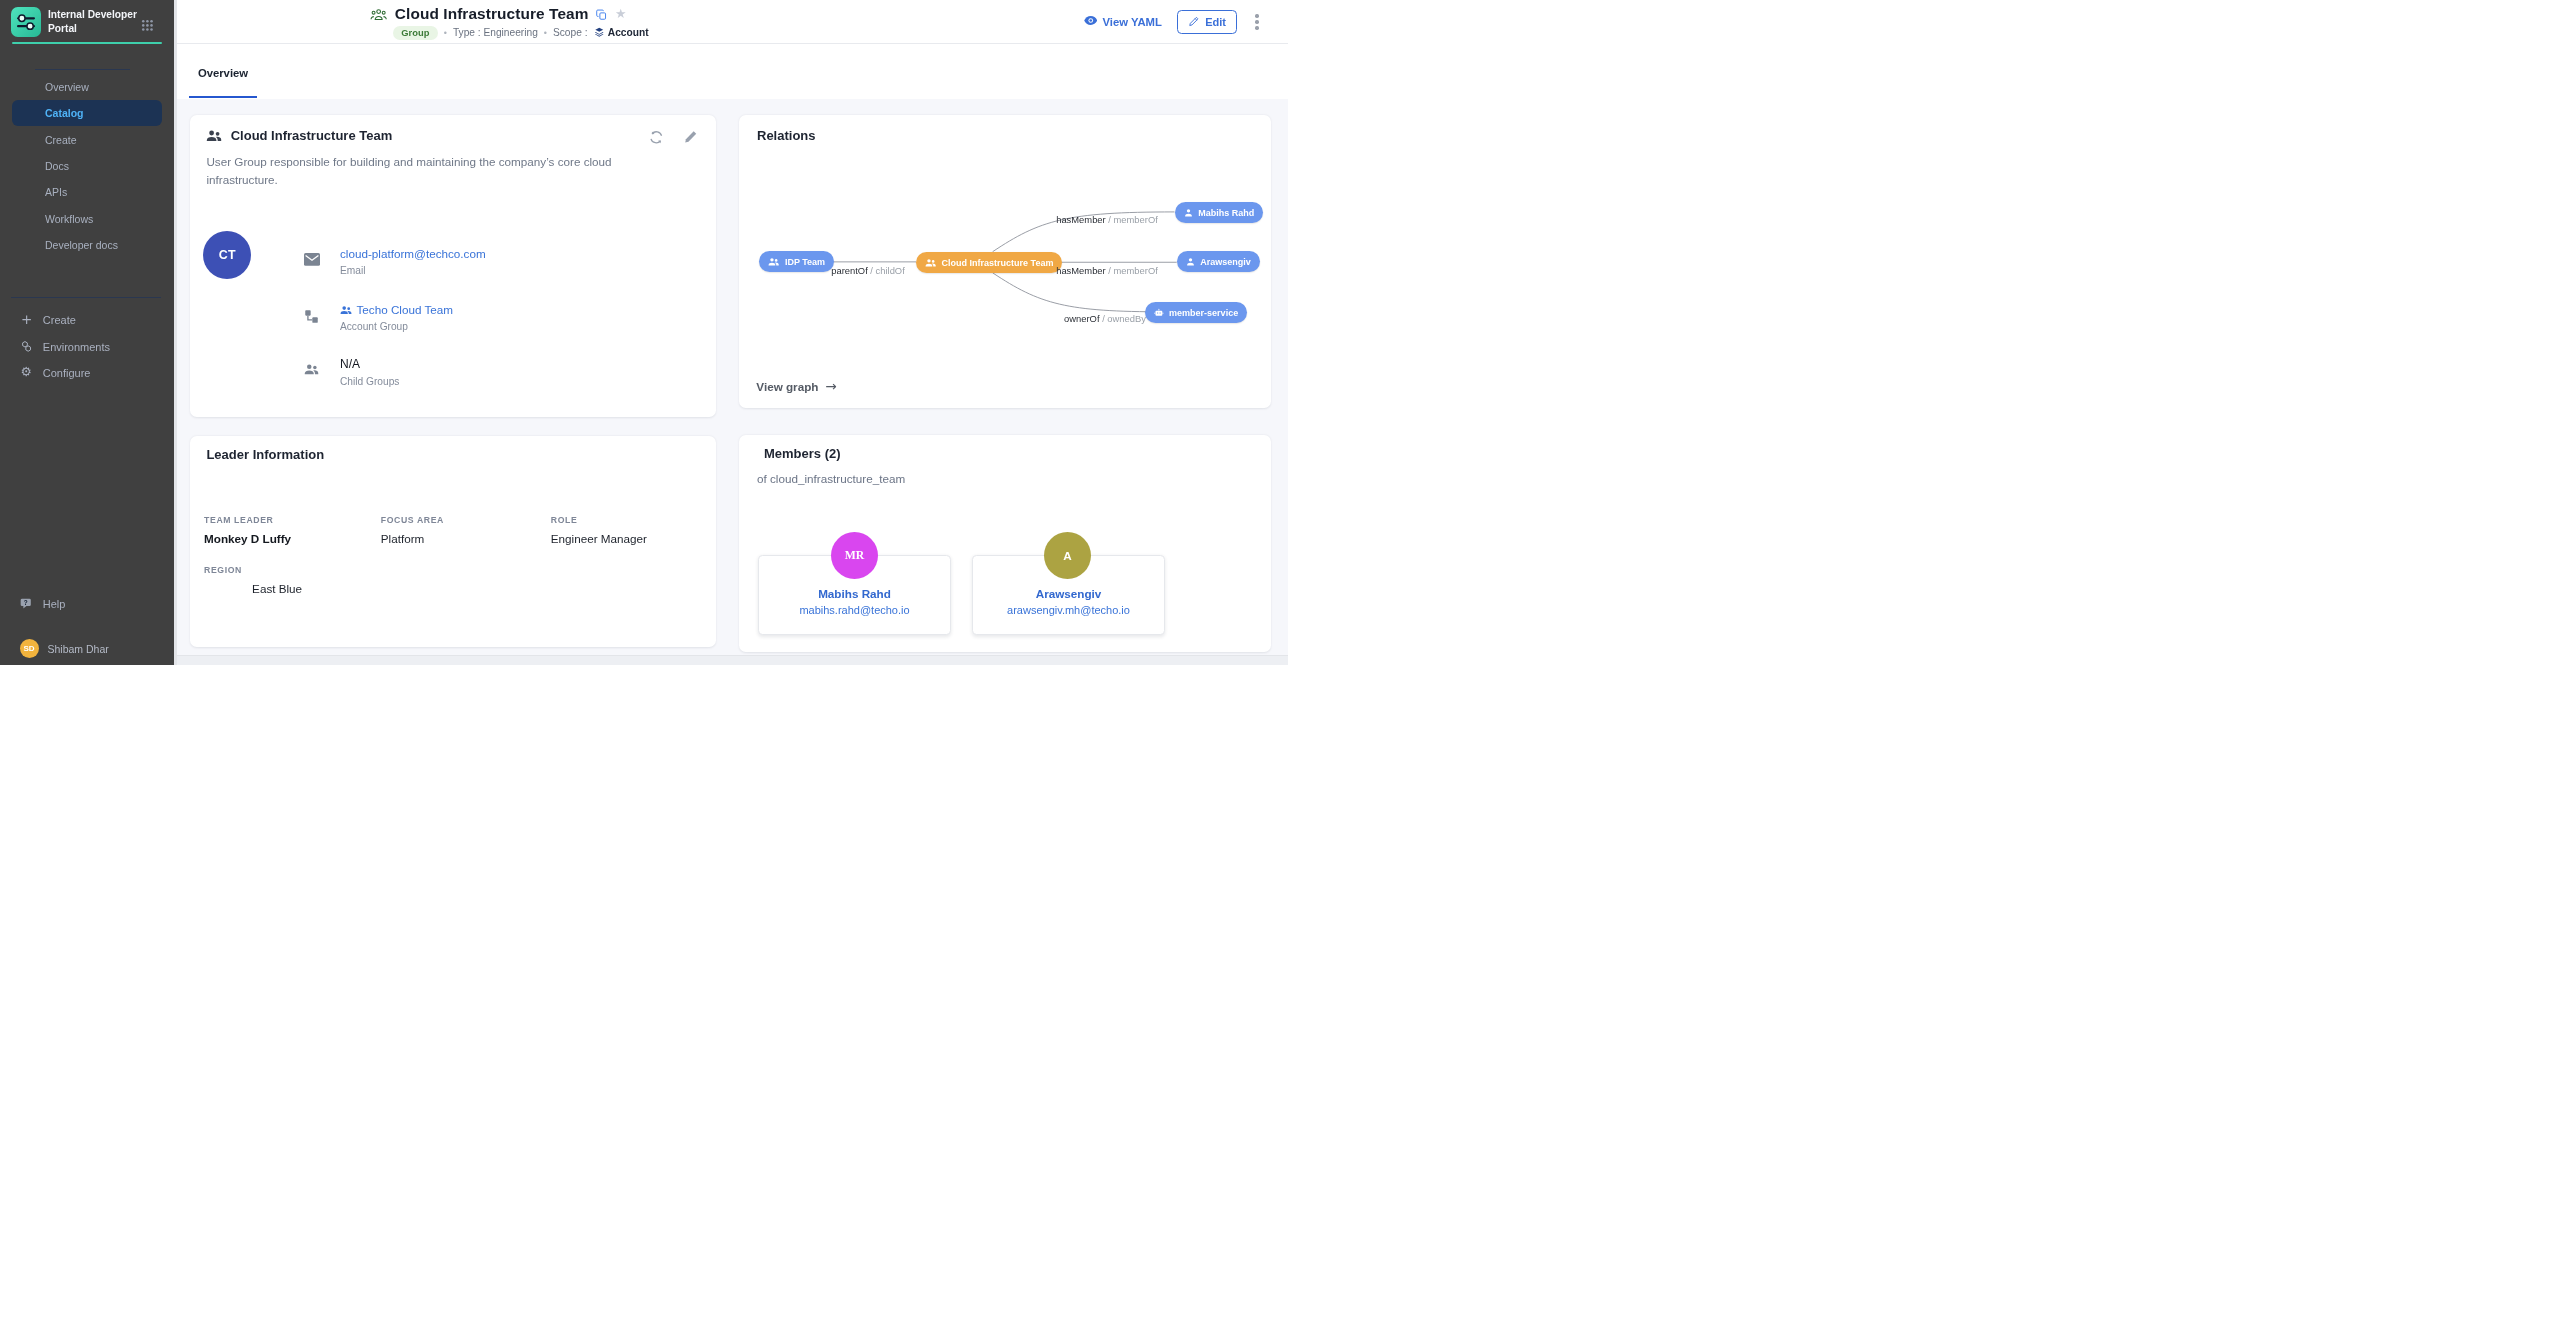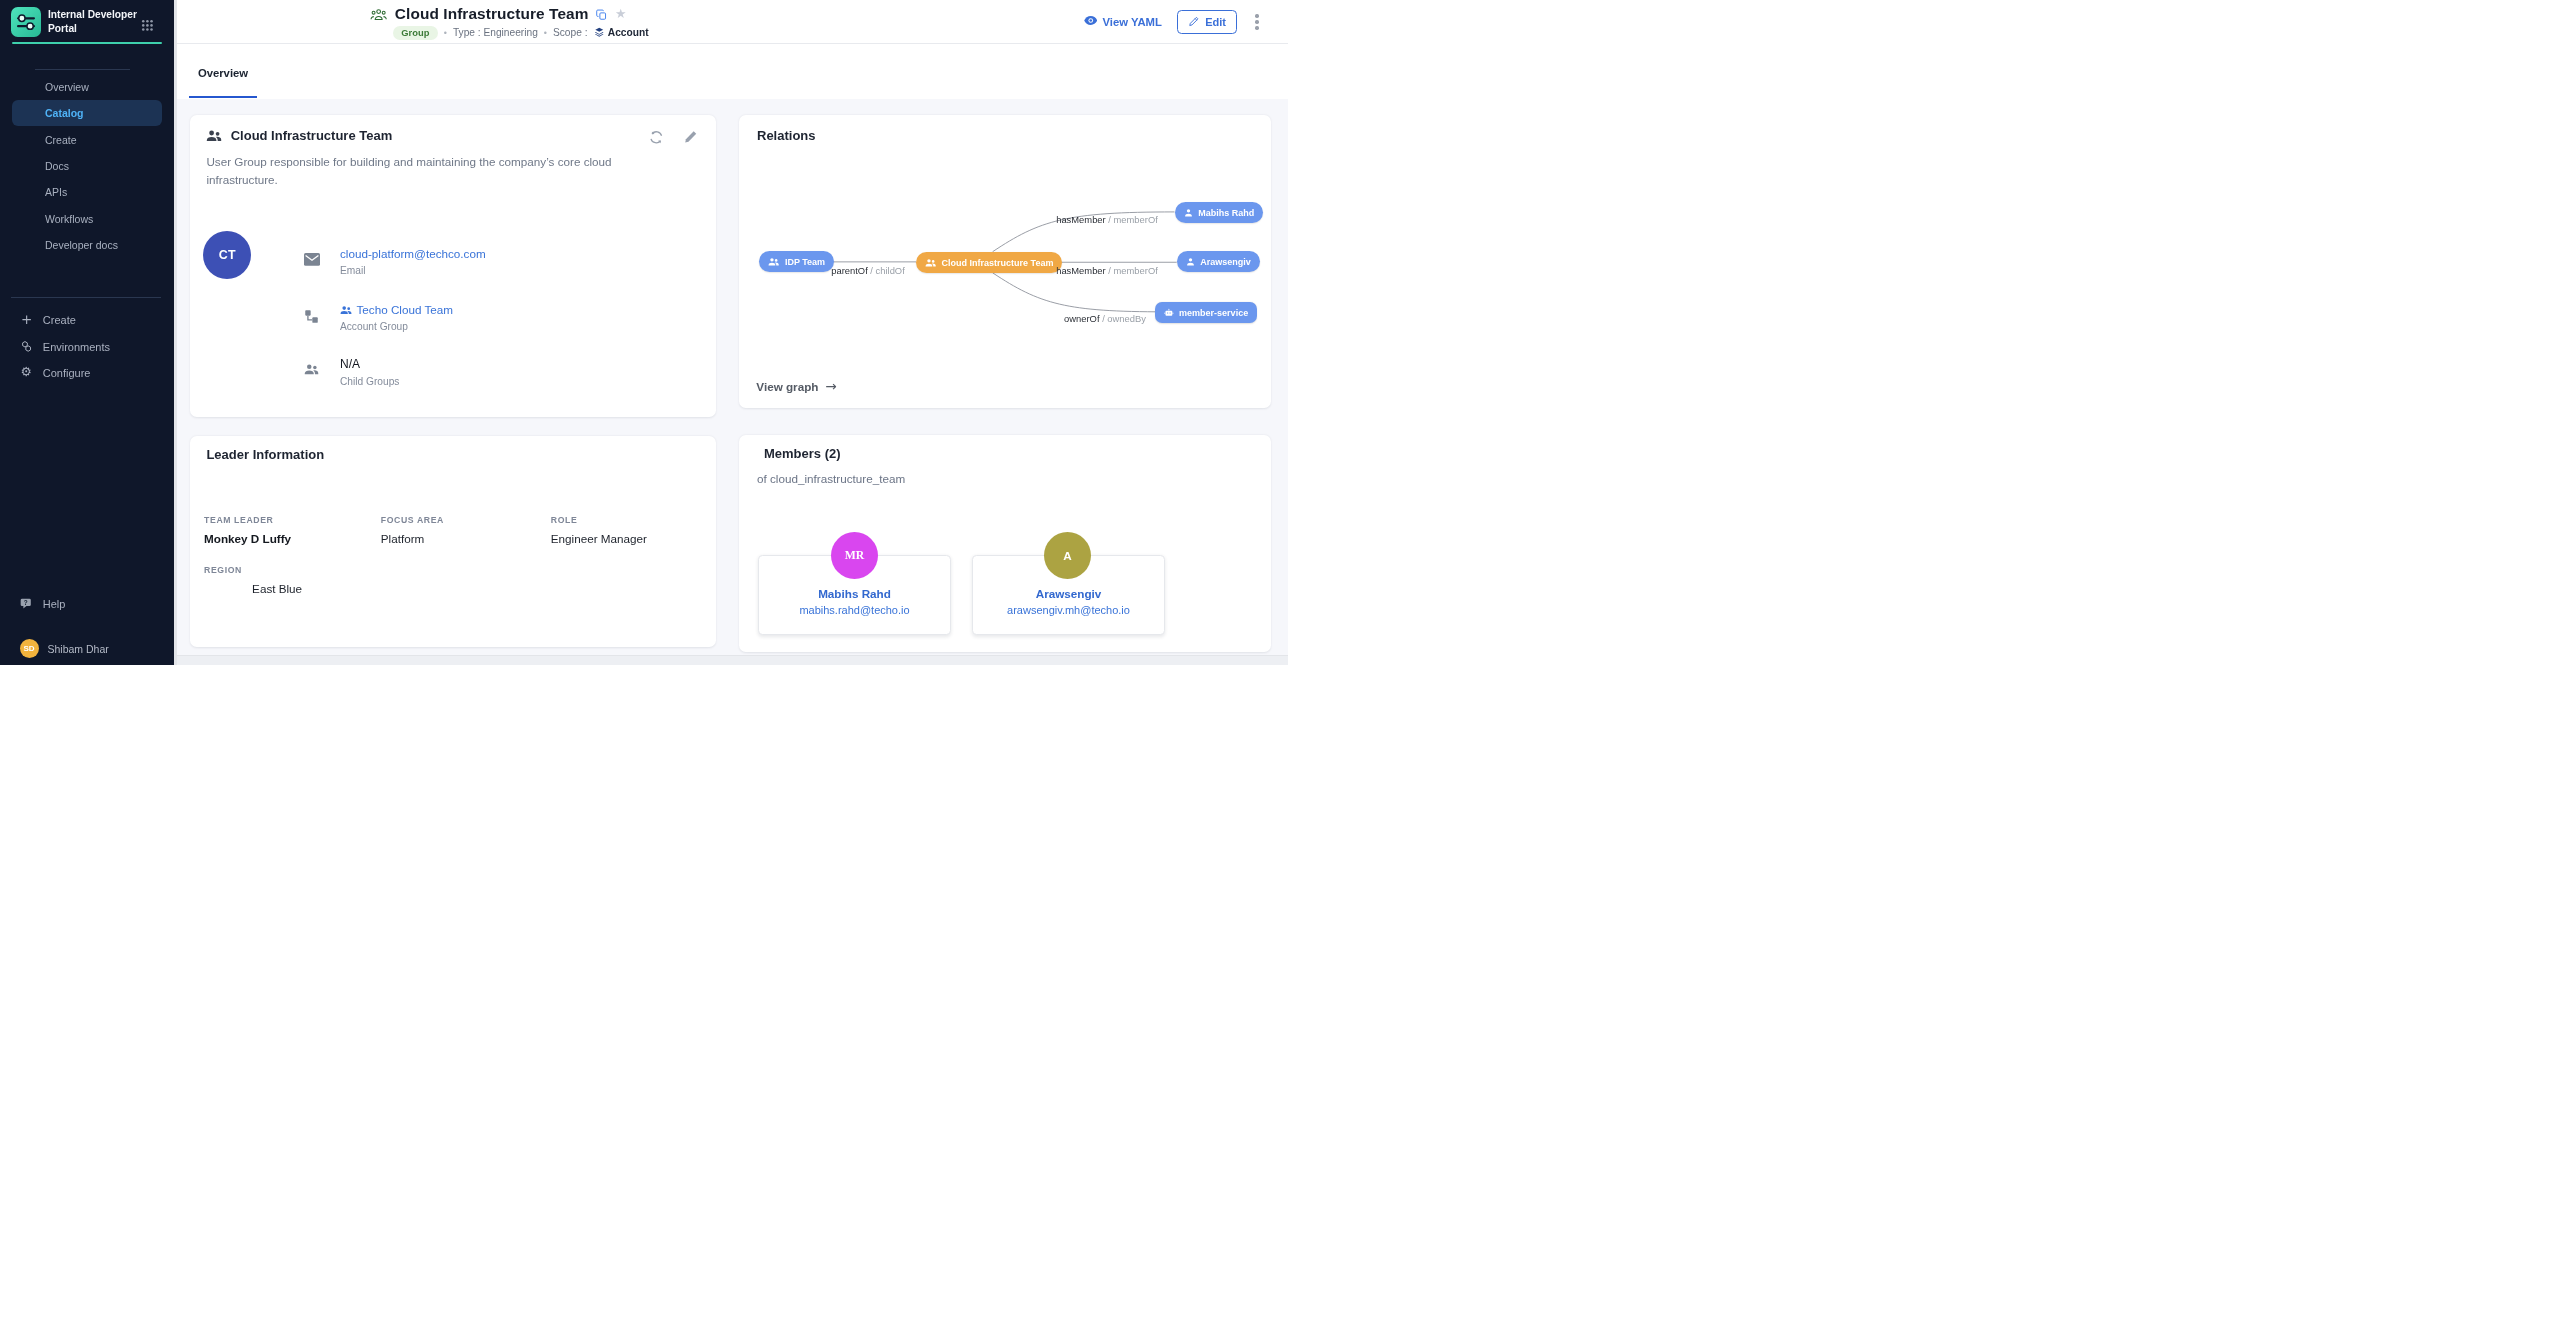--- a/index.html
+++ b/index.html
@@ -1,20 +1,20 @@
 <!DOCTYPE html>
 <html style="font-size:12px"><head>
 <meta charset="utf-8">
 <style>
   * { margin:0; padding:0; box-sizing:border-box; }
   html,body { width:1288px; height:665px; font-family:"Liberation Sans", sans-serif; background:#fff; }
   .page { position:relative; width:1288px; height:665px; overflow:hidden; background:#fff; }
 
   
-  .sidebar { position:absolute; left:0; top:0; width:174px; height:665px; background:#0f172a; }
+  .sidebar { position:absolute; left:0; top:0; width:174px; height:665px; background:#404040; }
   .gutter { position:absolute; left:174px; top:0; width:3px; height:665px; background:#e3e5e9; }
   .brand { position:absolute; left:0; top:0; width:174px; height:42px; }
   .logo { position:absolute; left:10.5px; top:6.8px; width:30px; height:30px; border-radius:6.8px;
           background:linear-gradient(135deg,#4fe3bd 0%,#27b995 100%); }
   .brand-text { position:absolute; left:48px; top:8.3px; width:92px; color:#f3f5f9; font-size:10.2px;
           font-weight:700; line-height:13.5px; white-space:pre-line; }
   .apps-icon { position:absolute; left:141px; top:19px; width:12.8px; height:12.8px; cursor:pointer; }
   .teal-divider { position:absolute; left:12px; right:12px; top:42px; height:2.3px; background:#3ed0ac; border-radius:1.5px; }
   .nav-divider { position:absolute; left:35px; top:69px; width:95px; height:0.8px; background:#2a3750; }
   .nav { position:absolute; left:0; top:74px; width:174px; }
@@ -394,21 +394,21 @@
         <span>Mabihs Rahd</span>
       </div>
 
       <div class="node blue" style="left:438px;top:136px;">
         <svg width="9" height="9" viewBox="0 0 16 16" fill="#fff">
           <path d="M8 8a3 3 0 1 0 0-6 3 3 0 0 0 0 6zM2 14c0-2.5 2.7-4 6-4s6 1.5 6 4v1H2z"></path>
         </svg>
         <span>Arawsengiv</span>
       </div>
 
-      <div class="node blue" style="left:416px;top:187px;border-radius:7px;">
+      <div class="node blue" style="left:406px;top:187px;">
         <svg width="9.8" height="9" viewBox="0 0 20 17">
           <circle cx="10" cy="1.8" r="1.2" fill="#fff"></circle>
             <rect x="9.4" y="2.6" width="1.2" height="2.2" fill="#fff"></rect>
           <rect x="3" y="4.8" width="14" height="10.5" rx="2" fill="#fff"></rect>
           <rect x="1" y="8.3" width="1.5" height="3.5" rx=".7" fill="#fff"></rect>
             <rect x="17.5" y="8.3" width="1.5" height="3.5" rx=".7" fill="#fff"></rect>
           <rect x="6.6" y="8.2" width="2" height="2.6" rx=".8" fill="#6b97ee"></rect>
             <rect x="11.4" y="8.2" width="2" height="2.6" rx=".8" fill="#6b97ee"></rect>
         </svg>
         <span>member-service</span>

